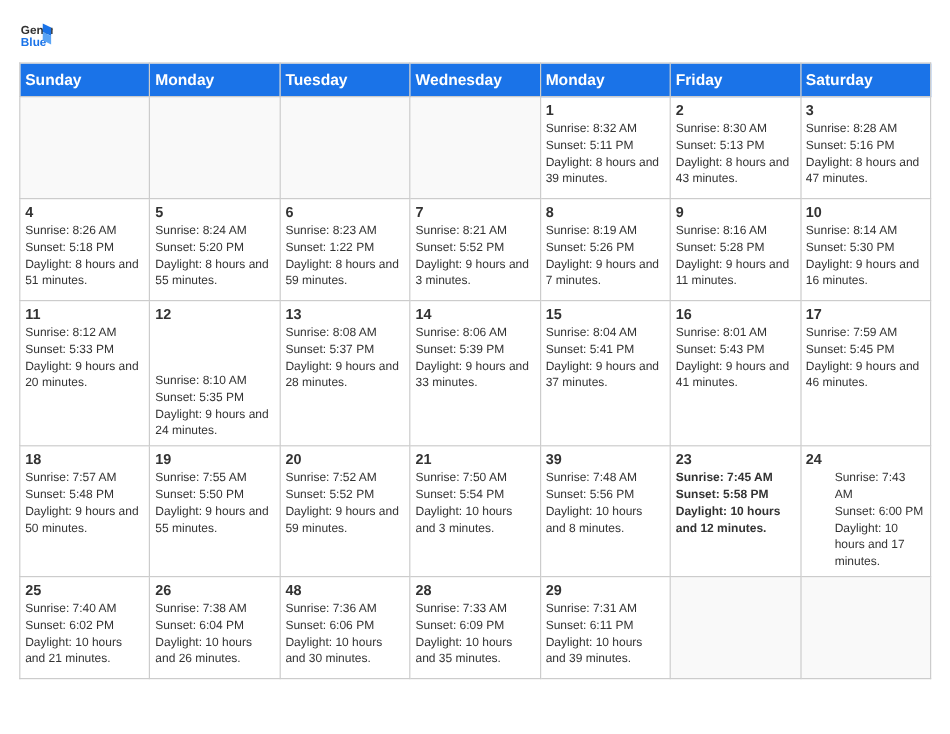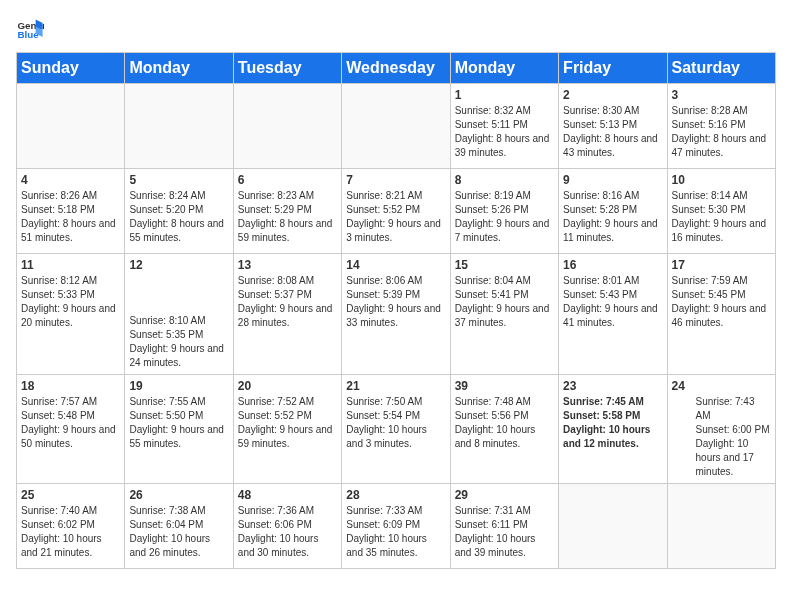--- a/index.html
+++ b/index.html
@@ -40,21 +40,21 @@
     .calendar-table {
       width: 100%;
       border-collapse: collapse;
       font-size: 11px;
     }
     .calendar-table th {
       background-color: #1a73e8;
       color: #fff;
       padding: 6px 4px;
       text-align: left;
-      font-size: 16px;
+      font-size: 13px;
       font-weight: bold;
       border: 1px solid #ccc;
     }
     .calendar-table td {
       border: 1px solid #ccc;
       padding: 4px;
       vertical-align: top;
       min-height: 80px;
       height: 85px;
       width: 14.28%;
@@ -142,21 +142,21 @@
         </td>
         <td>
           <div class="day-number">5</div>
           <div class="day-info" style="white-space: pre-line;">Sunrise: 8:24 AM
 Sunset: 5:20 PM
 Daylight: 8 hours and 55 minutes.</div>
         </td>
         <td>
           <div class="day-number">6</div>
           <div class="day-info" style="white-space: pre-line;">Sunrise: 8:23 AM
-Sunset: 5:29 PM
+Sunset: 1:22 PM
 Daylight: 8 hours and 59 minutes.</div>
         </td>
         <td>
           <div class="day-number">7</div>
           <div class="day-info" style="white-space: pre-line;">Sunrise: 8:21 AM
 Sunset: 5:52 PM
 Daylight: 9 hours and 3 minutes.</div>
         </td>
         <td>
           <div class="day-number">8</div>

